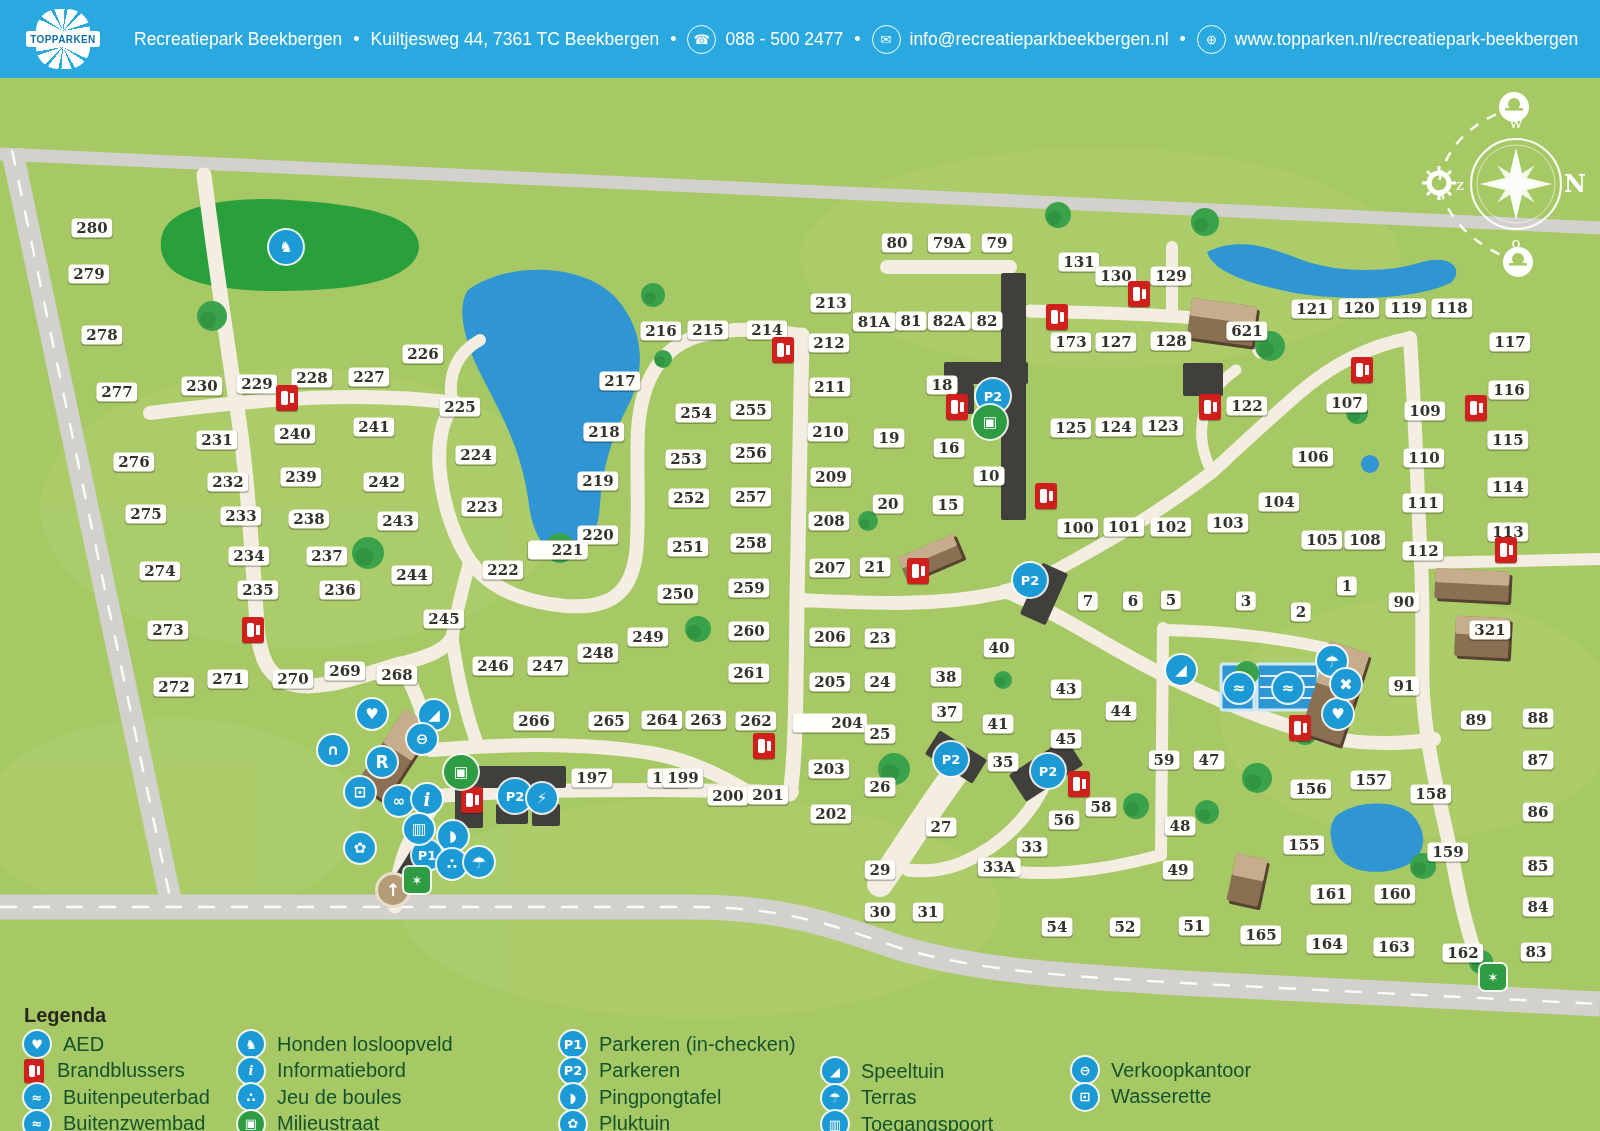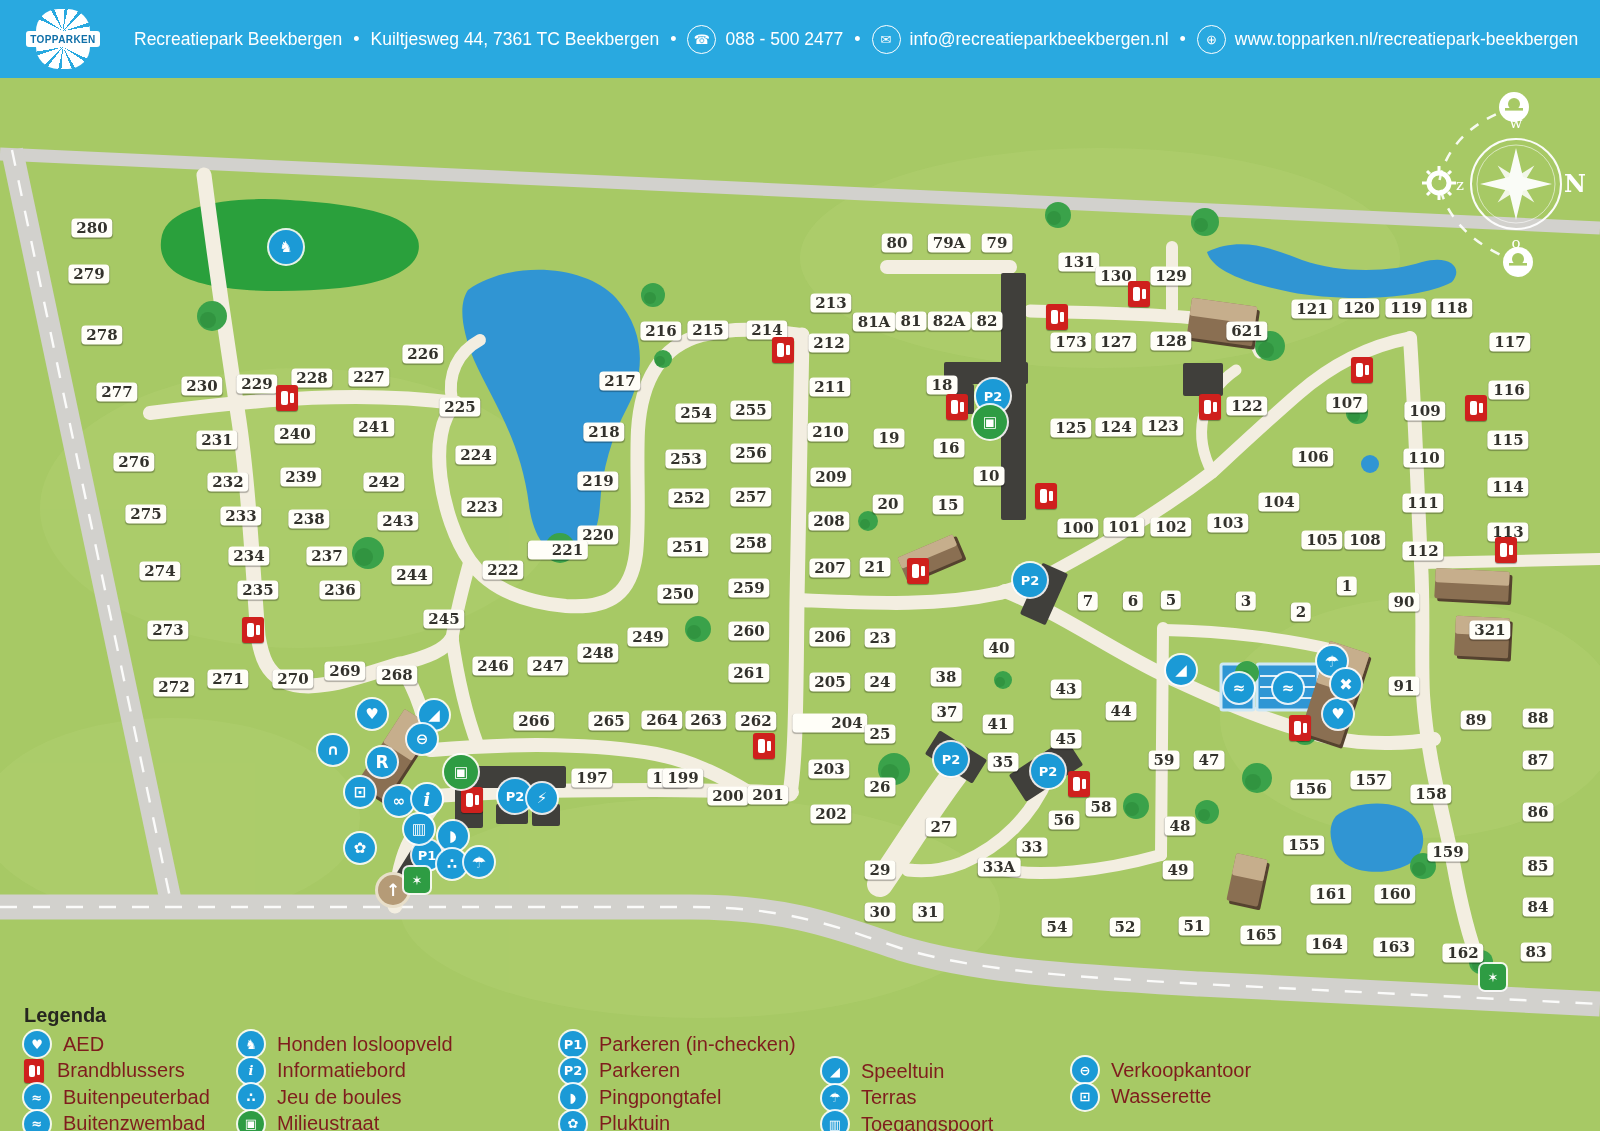--- a/index.html
+++ b/index.html
@@ -51,21 +51,21 @@
   .mi-receptie{font-size:17px;}
   .mi-terras,.mi-restaurant{font-size:16px;}
   
   .legend-title{position:absolute;left:24px;top:926px;font-size:20px;font-weight:bold;color:#26261f;z-index:30;}
   .lcol{position:absolute;z-index:30;}
   .lrow{display:flex;align-items:center;height:24px;margin-bottom:2.6px;}
   .li{position:static;transform:none;flex:0 0 auto;width:26px;height:26px;font-size:13px;}
   .li.mi-brand{width:20px;height:24px;}
   .li.mi-brand::before{width:6px;height:12px;}
   .li.mi-brand::after{width:3px;height:9px;}
-  .llabel{margin-left:13px;font-size:20px;color:#7f1d1d;white-space:nowrap;}
+  .llabel{margin-left:13px;font-size:20px;color:#14532d;white-space:nowrap;}
   .lcol0{left:24px;top:954px;} .lcol1{left:238px;top:954px;} .lcol2{left:560px;top:954px;}
   .lcol3{left:822px;top:981px;} .lcol4{left:1072px;top:980px;}
 </style>
 </head>
 <body>
 
 <div class="stage">
 
   <header class="hdr">
     <div class="logo">
@@ -362,21 +362,21 @@
         <div class="plot" style="left: 369px; top: 299px;">227</div>
         <div class="plot" style="left: 423px; top: 276px;">226</div>
         <div class="plot" style="left: 460px; top: 329px;">225</div>
         <div class="plot" style="left: 217px; top: 362px;">231</div>
         <div class="plot" style="left: 295px; top: 356px;">240</div>
         <div class="plot" style="left: 374px; top: 349px;">241</div>
         <div class="plot" style="left: 228px; top: 404px;">232</div>
         <div class="plot" style="left: 301px; top: 399px;">239</div>
         <div class="plot" style="left: 384px; top: 404px;">242</div>
         <div class="plot" style="left: 241px; top: 438px;">233</div>
-        <div class="plot" style="left: 309px; top: 441px;">238</div>
+        <div class="plot" style="left: 309px; top: 441px; border-radius: 6px;">238</div>
         <div class="plot" style="left: 398px; top: 443px;">243</div>
         <div class="plot" style="left: 249px; top: 478px;">234</div>
         <div class="plot" style="left: 327px; top: 478px;">237</div>
         <div class="plot" style="left: 412px; top: 497px;">244</div>
         <div class="plot" style="left: 258px; top: 512px;">235</div>
         <div class="plot" style="left: 340px; top: 512px;">236</div>
         <div class="plot" style="left: 444px; top: 541px;">245</div>
         <div class="plot" style="left: 493px; top: 588px;">246</div>
         <div class="plot" style="left: 548px; top: 588px;">247</div>
         <div class="plot" style="left: 534px; top: 643px;">266</div>

